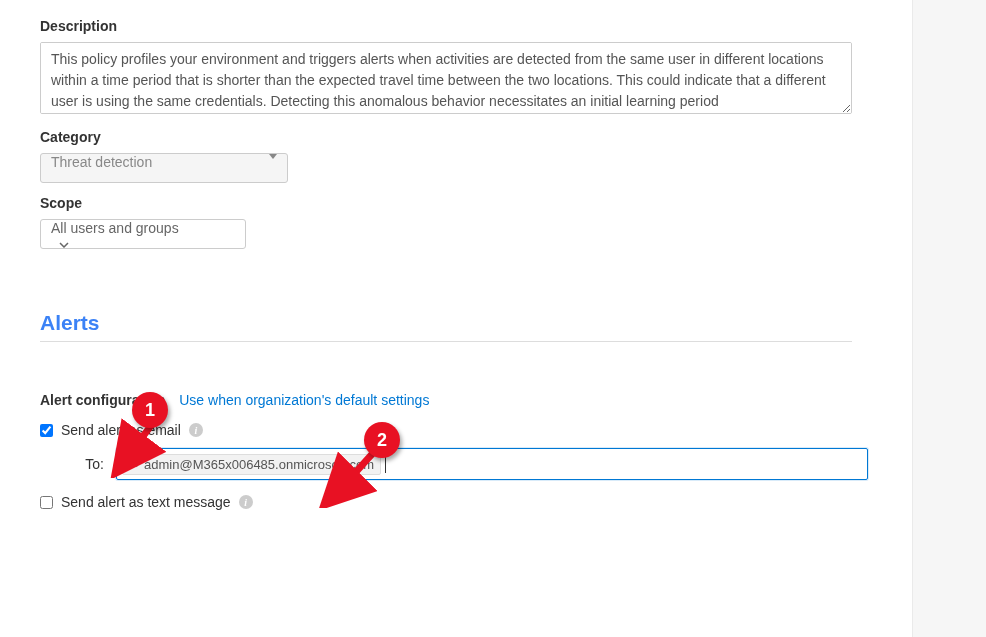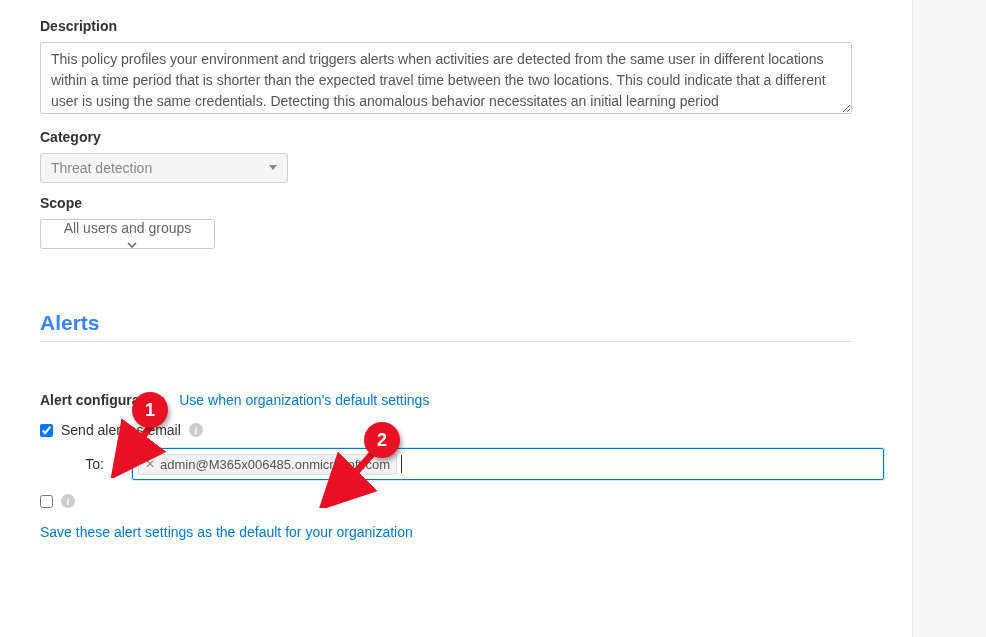--- a/index.html
+++ b/index.html
@@ -48,32 +48,31 @@
     overflow-y: scroll;
     resize: both;
     font-family: inherit;
     font-size: 14px;
   }
   .description-box::-webkit-scrollbar { width: 16px; }
   .description-box::-webkit-scrollbar-track { background: #f0f0f0; }
   .description-box::-webkit-scrollbar-thumb { background: #c0c0c0; }
   .select-box {
     display: inline-flex;
-    align-items: center;
     justify-content: space-between;
     border: 1px solid #ccc;
     border-radius: 3px;
     background: #fff;
     height: 30px;
     padding: 0 10px;
     color: #666;
     cursor: pointer;
   }
   .select-box.category { width: 248px; background:#f5f5f5; color:#888; }
-  .select-box.scope { width: 175px; flex-direction: column; }
+  .select-box.scope { width: 206px; flex-direction: column; }
   .caret-down {
     display:inline-block;
     margin-left:8px;
   }
   .caret-down svg { display:block; }
   .section-block { margin-top: 12px; }
   .alerts-heading {
     font-size: 21px;
     font-weight: 600;
     color: #3b82f6;
@@ -113,21 +112,21 @@
     background:#ccc;
     color:#fff;
     font-size:10px;
     font-style: italic;
     font-weight:bold;
     font-family: Georgia, serif;
   }
   .to-row {
     display:flex;
     align-items:center;
-    gap: 28px;
+    gap: 12px;
     margin: 6px 0 14px 18px;
   }
   .to-label { color:#333; font-weight:400; width: 46px; text-align:right; }
   .email-input {
     flex: 0 0 752px;
     width: 752px;
     height: 32px;
     border: 1px solid #0078d4;
     box-shadow: 0 0 0 1px rgba(0,120,212,0.15);
     border-radius: 2px;
@@ -233,24 +232,24 @@
         <span class="chip">
           <span class="x">✕</span>
           <span>admin@M365x006485.onmicrosoft.com</span>
         </span>
         <span class="cursor-caret"></span>
       </div>
     </div>
 
     <div class="check-row">
       <input type="checkbox" style="">
+      <span>Send alert as text message</span>
       <span class="info-icon">i</span>
     </div>
 
-    <span class="save-link">Save these alert settings as the default for your organization</span>
 
   </div>
   <div class="rail"></div>
 </div>
 
 <div class="badge" style="left:132px; top:392px;">1</div>
 <svg class="arrow" style="left:108px; top:418px;" width="60" height="60">
   <defs>
     <marker id="ah1" markerWidth="8" markerHeight="8" refX="5" refY="4" orient="auto">
       <path d="M0,0 L8,4 L0,8 Z" fill="#e81123"></path>

